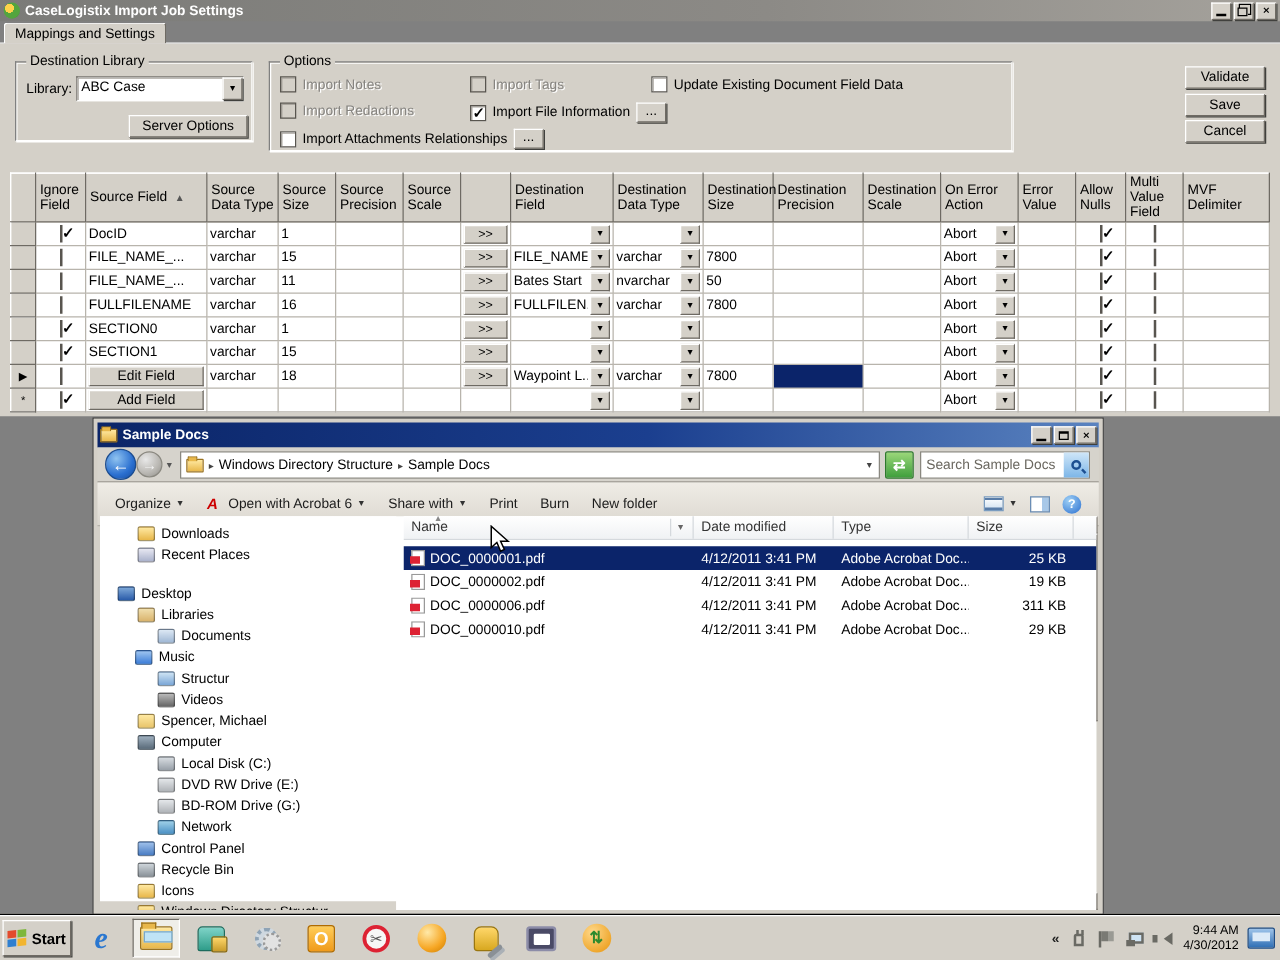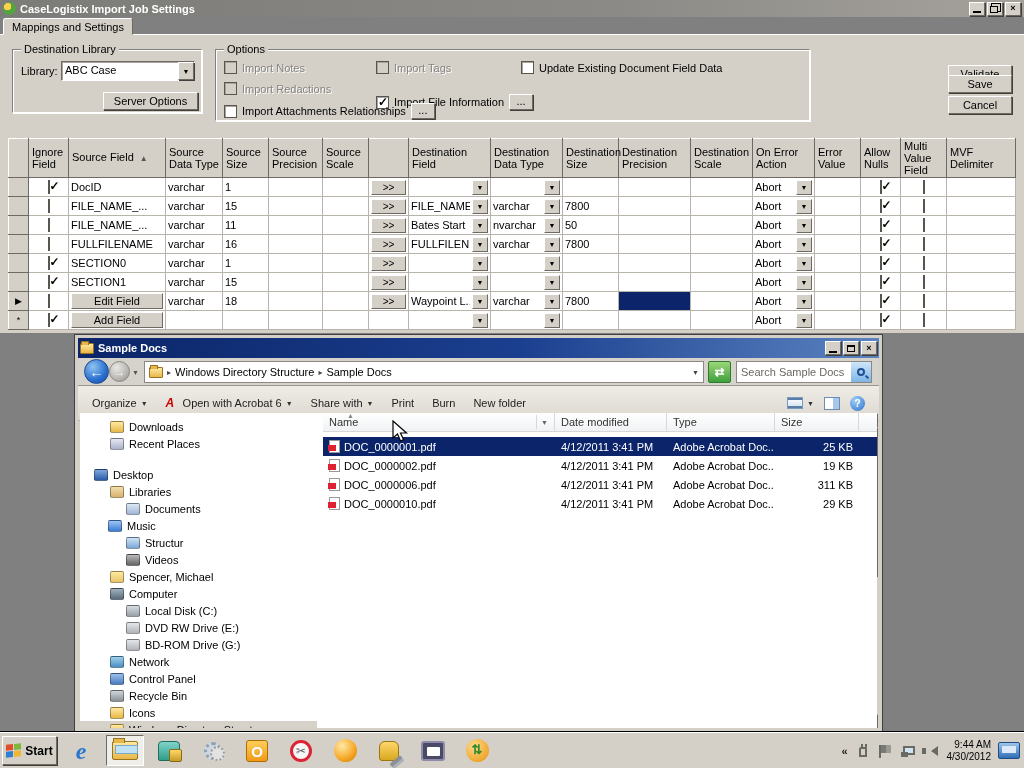--- a/index.html
+++ b/index.html
@@ -194,34 +194,34 @@
             <span class="lbl-disabled">Import Tags</span>
           </div>
           <div class="cbrow" style="left: 305px; top: 11px;">
             <span class="cb"></span>
             <span>Update Existing Document Field Data</span>
           </div>
           <div class="cbrow" style="left: 8px; top: 32px;">
             <span class="cb disabled"></span>
             <span class="lbl-disabled">Import Redactions</span>
           </div>
-          <div class="cbrow" style="left: 160px; top: 32px; margin-top: 12px;">
+          <div class="cbrow" style="left: 160px; top: 32px;">
             <span class="cb checked"></span>
             <span>Import File Information</span>
             <span class="bevel-out" style="width: 24px; height: 16px; text-align: center; line-height: 12px; display: inline-block;">...</span>
           </div>
           <div class="cbrow" style="left: 8px; top: 53px;">
             <span class="cb"></span>
             <span>Import Attachments Relationships</span>
             <span class="bevel-out" style="width: 24px; height: 16px; text-align: center; line-height: 12px; display: inline-block;">...</span>
           </div>
         </div>
     </div>
 
-    <div class="pushbtn bevel-out" style="left:948px; top:18px; width:64px; height:18px;margin-top:12px;">Validate</div>
+    <div class="pushbtn bevel-out" style="left:948px; top:18px; width:64px; height:18px;">Validate</div>
     <div class="pushbtn bevel-out" style="left:948px; top:40px; width:64px; height:18px;">Save</div>
     <div class="pushbtn bevel-out" style="left:948px; top:61px; width:64px; height:18px;">Cancel</div>
 
     <table class="grid">
       <colgroup>
         <col style="width:20px">
           <col style="width:40px">
           <col style="width:97px">
           <col style="width:57px">
         <col style="width:46px">
@@ -676,21 +676,21 @@
             <span>Local Disk (C:)</span>
           </div>
           <div class="tree-item" style="padding-left: 46px; top: 206px; position: absolute; left: 0px; right: 0px;">
             <span class="tree-ico" style="background: linear-gradient(rgb(228, 231, 234), rgb(176, 180, 184));"></span>
             <span>DVD RW Drive (E:)</span>
           </div>
           <div class="tree-item" style="padding-left: 46px; top: 223px; position: absolute; left: 0px; right: 0px;">
             <span class="tree-ico" style="background: linear-gradient(rgb(228, 231, 234), rgb(176, 180, 184));"></span>
             <span>BD-ROM Drive (G:)</span>
           </div>
-          <div class="tree-item" style="padding-left: 30px; top: 240px; position: absolute; left: 0px; right: 0px;">
+          <div class="tree-item" style="padding-left: 30px; top: 240px; position: absolute; left: 16px; right: 0px;">
             <span class="tree-ico" style="background: linear-gradient(rgb(159, 208, 232), rgb(74, 144, 196));"></span>
             <span>Network</span>
           </div>
           <div class="tree-item" style="padding-left: 30px; top: 257px; position: absolute; left: 0px; right: 0px;">
             <span class="tree-ico" style="background: linear-gradient(rgb(159, 192, 234), rgb(74, 125, 196));"></span>
             <span>Control Panel</span>
           </div>
           <div class="tree-item" style="padding-left: 30px; top: 274px; position: absolute; left: 0px; right: 0px;">
             <span class="tree-ico" style="background: linear-gradient(rgb(207, 214, 219), rgb(138, 146, 153));"></span>
             <span>Recycle Bin</span>

